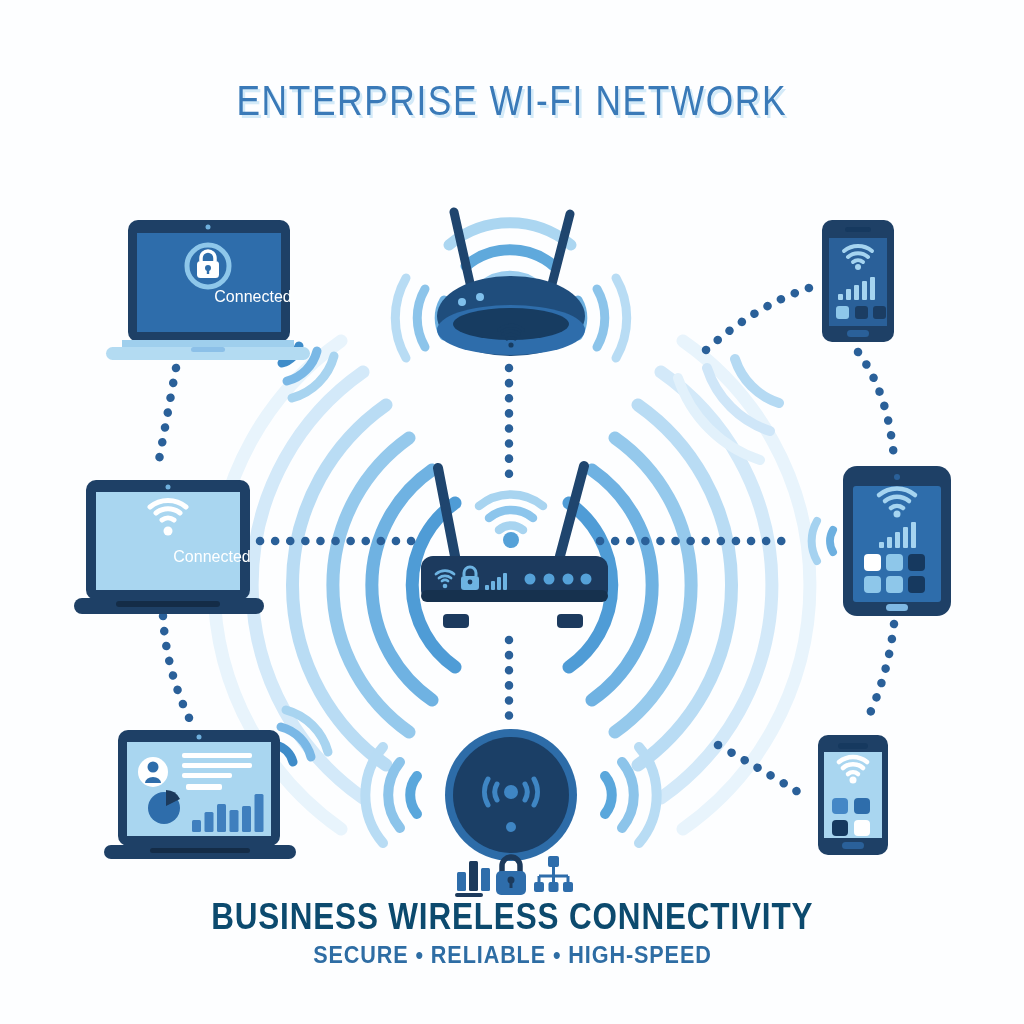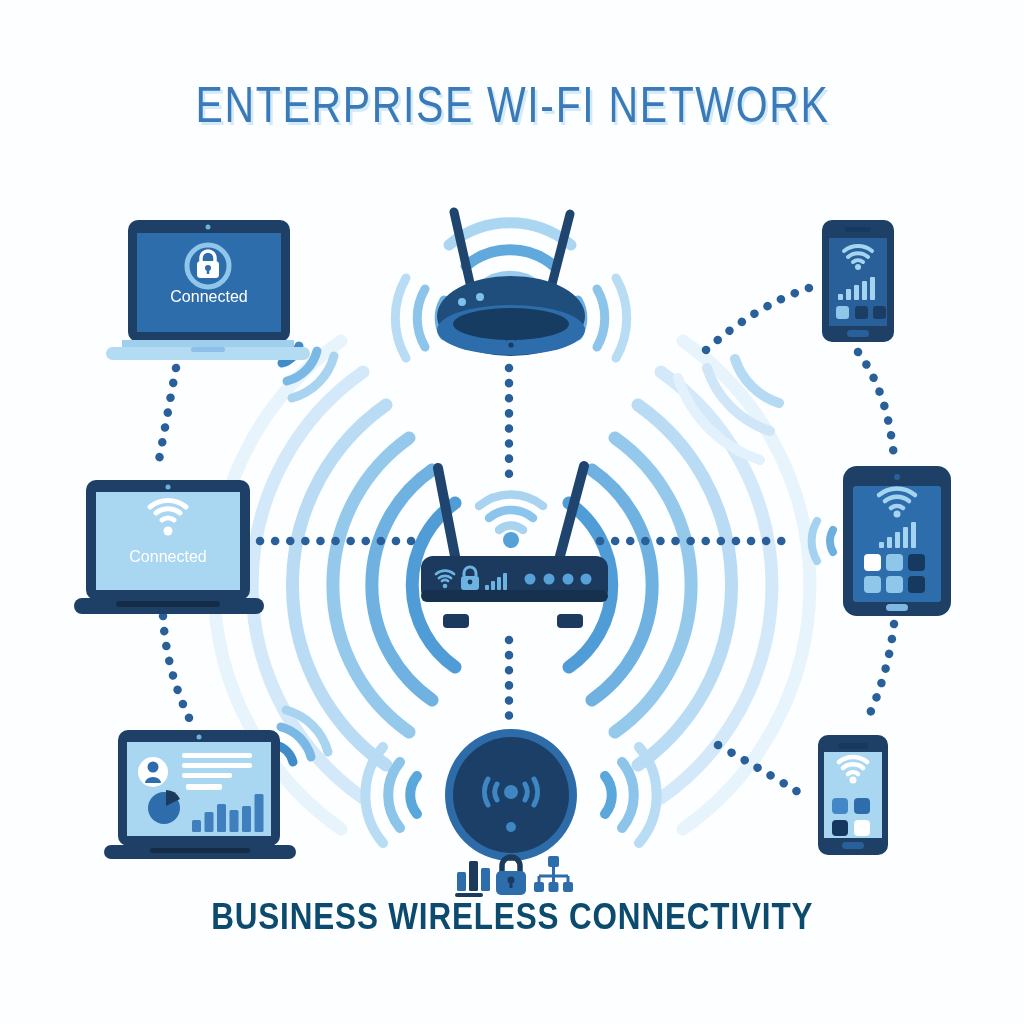--- a/index.html
+++ b/index.html
@@ -1,27 +1,27 @@
 <!DOCTYPE html>
 <html><head>
 <meta charset="utf-8">
 <style>
   html,body{margin:0;padding:0;background:#ffffff;}
   .canvas{position:relative;width:1024px;height:1024px;background:#fdfeff;overflow:hidden;
           font-family:"Liberation Sans",sans-serif;}
   svg{position:absolute;left:0;top:0;}
   .txt{position:absolute;left:0;width:1024px;text-align:center;white-space:nowrap;}
   .txt .sq{display:inline-block;}
-  .page-title{top:76px;font-size:50px;font-weight:500;color:#3a7ab8;letter-spacing:2px;}
+  .page-title{top:76px;font-size:43px;font-weight:500;color:#3a7ab8;letter-spacing:2px;}
   .page-title .sq{transform:scaleX(0.82);text-shadow:3px 3px 0 rgba(176,216,242,0.55);}
   .footer-heading{top:896px;font-size:37px;font-weight:bold;color:#0c4a6e;letter-spacing:1px;}
   .footer-heading .sq{transform:scaleX(0.85);}
   .footer-tagline{top:941px;font-size:24px;font-weight:bold;color:#2e6da4;letter-spacing:1px;}
   .footer-tagline .sq{transform:scaleX(0.9);}
-  .screen-label{position:absolute;text-align:center;color:#ffffff;font-size:16px;}
+  .screen-label{position:absolute;text-align:center;color:#ffffff;font-size:16px;padding-left:44px;}
   .label-a{left:137px;top:288px;width:144px;}
   .label-b{left:96px;top:548px;width:144px;}
 </style>
 </head>
 <body>
 
 <div class="canvas">
 
 <svg width="1024" height="1024" viewBox="0 0 1024 1024">
 
@@ -327,14 +327,17 @@
 </div>
 
 <div class="screen-label label-a">Connected</div>
 
 <div class="screen-label label-b">Connected</div>
 
 <div class="txt footer-heading">
   <span class="sq">BUSINESS WIRELESS CONNECTIVITY</span>
 </div>
 
-
+<div class="txt footer-tagline">
+  <span class="sq">SECURE • RELIABLE • HIGH-SPEED</span>
 </div>
 
+</div>
+
 </body></html>

